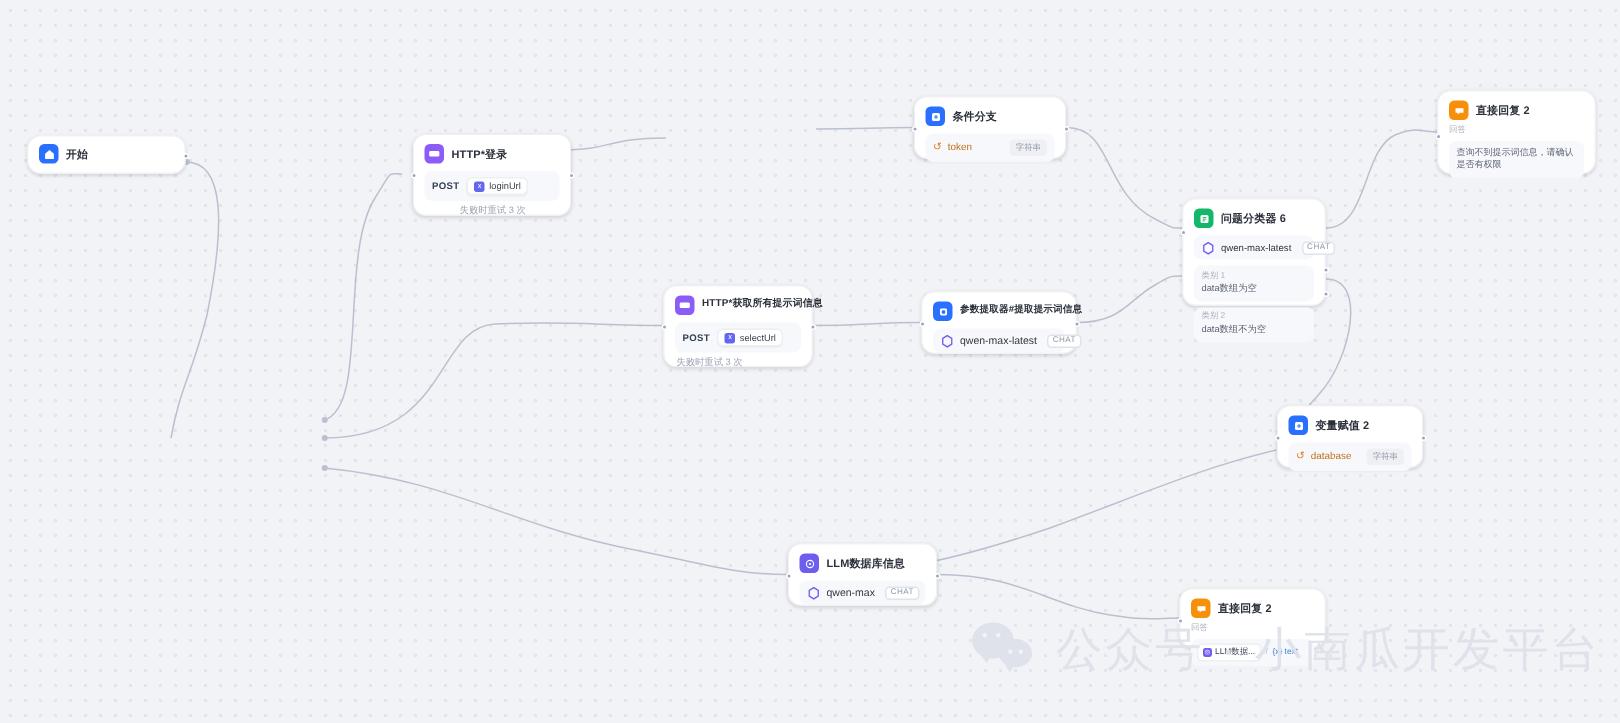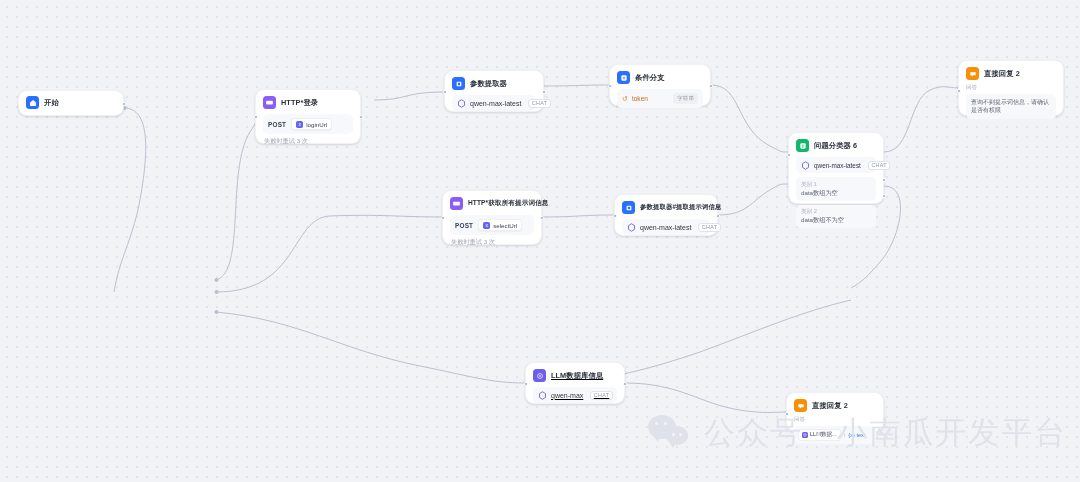--- a/index.html
+++ b/index.html
@@ -179,140 +179,120 @@
       <span class="nicon" style="background:#2970ff;">
         <svg width="8" height="8" viewBox="0 0 12 12">
             <path d="M6 1.6 1.6 5.2v5.2h8.8V5.2z" fill="#fff"></path>
           </svg>
       </span>
       <span class="ntitle">开始</span>
     </div>
     <span class="port r" style="top:11px;"></span>
   </div>
 
-  <div class="node" style="left:255px;top:89px;width:106px;height:55px;">
+  <div class="node" style="left:275px;top:89px;width:106px;height:55px;text-align:center;">
     <div class="node-head">
       <span class="nicon" style="background:#8b5cf6;">
         <svg width="9" height="9" viewBox="0 0 12 12">
             <rect x="1.5" y="3.5" width="9" height="5" rx="1.2" fill="#fff"></rect>
           </svg>
       </span>
       <span class="ntitle">HTTP*登录</span>
     </div>
     <div class="row-box">
       <span class="method">POST</span>
       <span class="chip">
         <span class="vico">x</span>
         <span>loginUrl</span>
       </span>
     </div>
     <div class="retry">失败时重试 3 次</div>
     <span class="port l" style="top:25px;"></span>
     <span class="port r" style="top:25px;"></span>
   </div>
 
-  <div class="node" style="left:444px;top:70px;width:100px;height:42px;">
+
+  <div class="node" style="left:609px;top:64px;width:102px;height:42px;">
+    <div class="node-head">
+      <span class="nicon" style="background:#2970ff;">
+        <svg width="8" height="8" viewBox="0 0 12 12">
+            <rect x="2" y="2" width="8" height="8" rx="1.6" fill="#fff"></rect>
+            <path d="M4 6h4M6 4v4" stroke="#2970ff" stroke-width="1"></path>
+          </svg>
+      </span>
+      <span class="ntitle">条件分支</span>
+    </div>
+    <div class="var-row">
+      <span class="var-left">
+        <span class="assign-ico">↺</span>
+        <span class="var-name">token</span>
+      </span>
+      <span class="badge-gray">字符串</span>
+    </div>
+    <span class="port l" style="top:19px;"></span>
+    <span class="port r" style="top:19px;"></span>
+  </div>
+
+  <div class="node" style="left:958px;top:60px;width:106px;height:56px;">
+    <div class="node-head">
+      <span class="nicon" style="background:#f79009;">
+        <svg width="8" height="8" viewBox="0 0 12 12">
+            <path d="M2 3.2h8v4.6H6.4L4.2 9.6V7.8H2z" fill="#fff"></path>
+          </svg>
+      </span>
+      <span class="ntitle">直接回复 2</span>
+    </div>
+    <div class="ans-label">回答</div>
+    <div class="ans-body">查询不到提示词信息，请确认是否有权限</div>
+    <span class="port l" style="top:28px;"></span>
+  </div>
+
+
+  <div class="node" style="left:442px;top:190px;width:100px;height:55px;">
+    <div class="node-head">
+      <span class="nicon" style="background:#8b5cf6;">
+        <svg width="9" height="9" viewBox="0 0 12 12">
+            <rect x="1.5" y="3.5" width="9" height="5" rx="1.2" fill="#fff"></rect>
+          </svg>
+      </span>
+      <span class="ntitle" style="font-size:6.6px;">HTTP*获取所有提示词信息</span>
+    </div>
+    <div class="row-box">
+      <span class="method">POST</span>
+      <span class="chip">
+        <span class="vico">x</span>
+        <span>selectUrl</span>
+      </span>
+    </div>
+    <div class="retry">失败时重试 3 次</div>
+    <span class="port l" style="top:25px;"></span>
+    <span class="port r" style="top:25px;"></span>
+  </div>
+
+  <div class="node" style="left:614px;top:194px;width:104px;height:42px;">
     <div class="node-head">
       <span class="nicon" style="background:#2970ff;">
         <svg width="8" height="8" viewBox="0 0 12 12">
             <rect x="2.5" y="2.5" width="7" height="7" rx="1.4" fill="#fff"></rect>
             <rect x="4.3" y="4.3" width="3.4" height="3.4" rx=".8" fill="#2970ff"></rect>
           </svg>
       </span>
-      <span class="ntitle">参数提取器</span>
+      <span class="ntitle" style="font-size:6.4px;">参数提取器#提取提示词信息</span>
     </div>
     <div class="model-row">
       <svg class="mico" viewBox="0 0 12 12">
         <path d="M6 1 L10 3.5 L10 8.5 L6 11 L2 8.5 L2 3.5 Z" fill="none" stroke="#6d5ef0" stroke-width="1.2"></path>
       </svg>
       <span class="mname">qwen-max-latest</span>
       <span class="badge">CHAT</span>
     </div>
     <span class="port l" style="top:19px;"></span>
     <span class="port r" style="top:19px;"></span>
   </div>
 
-  <div class="node" style="left:609px;top:64px;width:102px;height:42px;">
-    <div class="node-head">
-      <span class="nicon" style="background:#2970ff;">
-        <svg width="8" height="8" viewBox="0 0 12 12">
-            <rect x="2" y="2" width="8" height="8" rx="1.6" fill="#fff"></rect>
-            <path d="M4 6h4M6 4v4" stroke="#2970ff" stroke-width="1"></path>
-          </svg>
-      </span>
-      <span class="ntitle">条件分支</span>
-    </div>
-    <div class="var-row">
-      <span class="var-left">
-        <span class="assign-ico">↺</span>
-        <span class="var-name">token</span>
-      </span>
-      <span class="badge-gray">字符串</span>
-    </div>
-    <span class="port l" style="top:19px;"></span>
-    <span class="port r" style="top:19px;"></span>
-  </div>
-
-  <div class="node" style="left:958px;top:60px;width:106px;height:56px;">
-    <div class="node-head">
-      <span class="nicon" style="background:#f79009;">
-        <svg width="8" height="8" viewBox="0 0 12 12">
-            <path d="M2 3.2h8v4.6H6.4L4.2 9.6V7.8H2z" fill="#fff"></path>
-          </svg>
-      </span>
-      <span class="ntitle">直接回复 2</span>
-    </div>
-    <div class="ans-label">回答</div>
-    <div class="ans-body">查询不到提示词信息，请确认是否有权限</div>
-    <span class="port l" style="top:28px;"></span>
-  </div>
-
-
-  <div class="node" style="left:442px;top:190px;width:100px;height:55px;">
-    <div class="node-head">
-      <span class="nicon" style="background:#8b5cf6;">
-        <svg width="9" height="9" viewBox="0 0 12 12">
-            <rect x="1.5" y="3.5" width="9" height="5" rx="1.2" fill="#fff"></rect>
-          </svg>
-      </span>
-      <span class="ntitle" style="font-size:6.6px;">HTTP*获取所有提示词信息</span>
-    </div>
-    <div class="row-box">
-      <span class="method">POST</span>
-      <span class="chip">
-        <span class="vico">x</span>
-        <span>selectUrl</span>
-      </span>
-    </div>
-    <div class="retry">失败时重试 3 次</div>
-    <span class="port l" style="top:25px;"></span>
-    <span class="port r" style="top:25px;"></span>
-  </div>
-
-  <div class="node" style="left:614px;top:194px;width:104px;height:42px;">
-    <div class="node-head">
-      <span class="nicon" style="background:#2970ff;">
-        <svg width="8" height="8" viewBox="0 0 12 12">
-            <rect x="2.5" y="2.5" width="7" height="7" rx="1.4" fill="#fff"></rect>
-            <rect x="4.3" y="4.3" width="3.4" height="3.4" rx=".8" fill="#2970ff"></rect>
-          </svg>
-      </span>
-      <span class="ntitle" style="font-size:6.4px;">参数提取器#提取提示词信息</span>
-    </div>
-    <div class="model-row">
-      <svg class="mico" viewBox="0 0 12 12">
-        <path d="M6 1 L10 3.5 L10 8.5 L6 11 L2 8.5 L2 3.5 Z" fill="none" stroke="#6d5ef0" stroke-width="1.2"></path>
-      </svg>
-      <span class="mname">qwen-max-latest</span>
-      <span class="badge">CHAT</span>
-    </div>
-    <span class="port l" style="top:19px;"></span>
-    <span class="port r" style="top:19px;"></span>
-  </div>
-
   <div class="node" style="left:788px;top:132px;width:96px;height:72px;">
     <div class="node-head">
       <span class="nicon" style="background:#12b76a;">
         <svg width="8" height="8" viewBox="0 0 12 12">
             <rect x="2" y="2" width="8" height="8" rx="1.6" fill="#fff"></rect>
             <path d="M4.2 4.6h3.6M4.2 6.2h3.6M4.2 7.8h2.2" stroke="#12b76a" stroke-width=".9"></path>
           </svg>
       </span>
       <span class="ntitle">问题分类器 6</span>
     </div>
@@ -329,22 +309,42 @@
     </div>
     <div class="cls-row">
       <div class="cls-label">类别 2</div>
       <div class="cls-text">data数组不为空</div>
     </div>
     <span class="port l" style="top:20px;"></span>
     <span class="port r" style="top:45px;"></span>
     <span class="port r" style="top:61px;"></span>
   </div>
 
-
-  <div class="node" style="left:525px;top:362px;width:100px;height:42px;text-decoration:underline;">
+  <div class="node" style="left:851px;top:270px;width:98px;height:42px;">
+    <div class="node-head">
+      <span class="nicon" style="background:#2970ff;">
+        <svg width="8" height="8" viewBox="0 0 12 12">
+            <rect x="2" y="2" width="8" height="8" rx="1.6" fill="#fff"></rect>
+            <path d="M4 6h4M6 4v4" stroke="#2970ff" stroke-width="1"></path>
+          </svg>
+      </span>
+      <span class="ntitle">变量赋值 2</span>
+    </div>
+    <div class="var-row">
+      <span class="var-left">
+        <span class="assign-ico">↺</span>
+        <span class="var-name">database</span>
+      </span>
+      <span class="badge-gray">字符串</span>
+    </div>
+    <span class="port l" style="top:19px;"></span>
+    <span class="port r" style="top:19px;"></span>
+  </div>
+
+  <div class="node" style="left:525px;top:362px;width:100px;height:42px;">
     <div class="node-head">
       <span class="nicon" style="background:#6d5ef0;">
         <svg width="8" height="8" viewBox="0 0 12 12">
             <circle cx="6" cy="6" r="3.6" fill="none" stroke="#fff" stroke-width="1.1"></circle>
             <circle cx="6" cy="6" r="1.1" fill="#fff"></circle>
           </svg>
       </span>
       <span class="ntitle">LLM数据库信息</span>
     </div>
     <div class="model-row">

